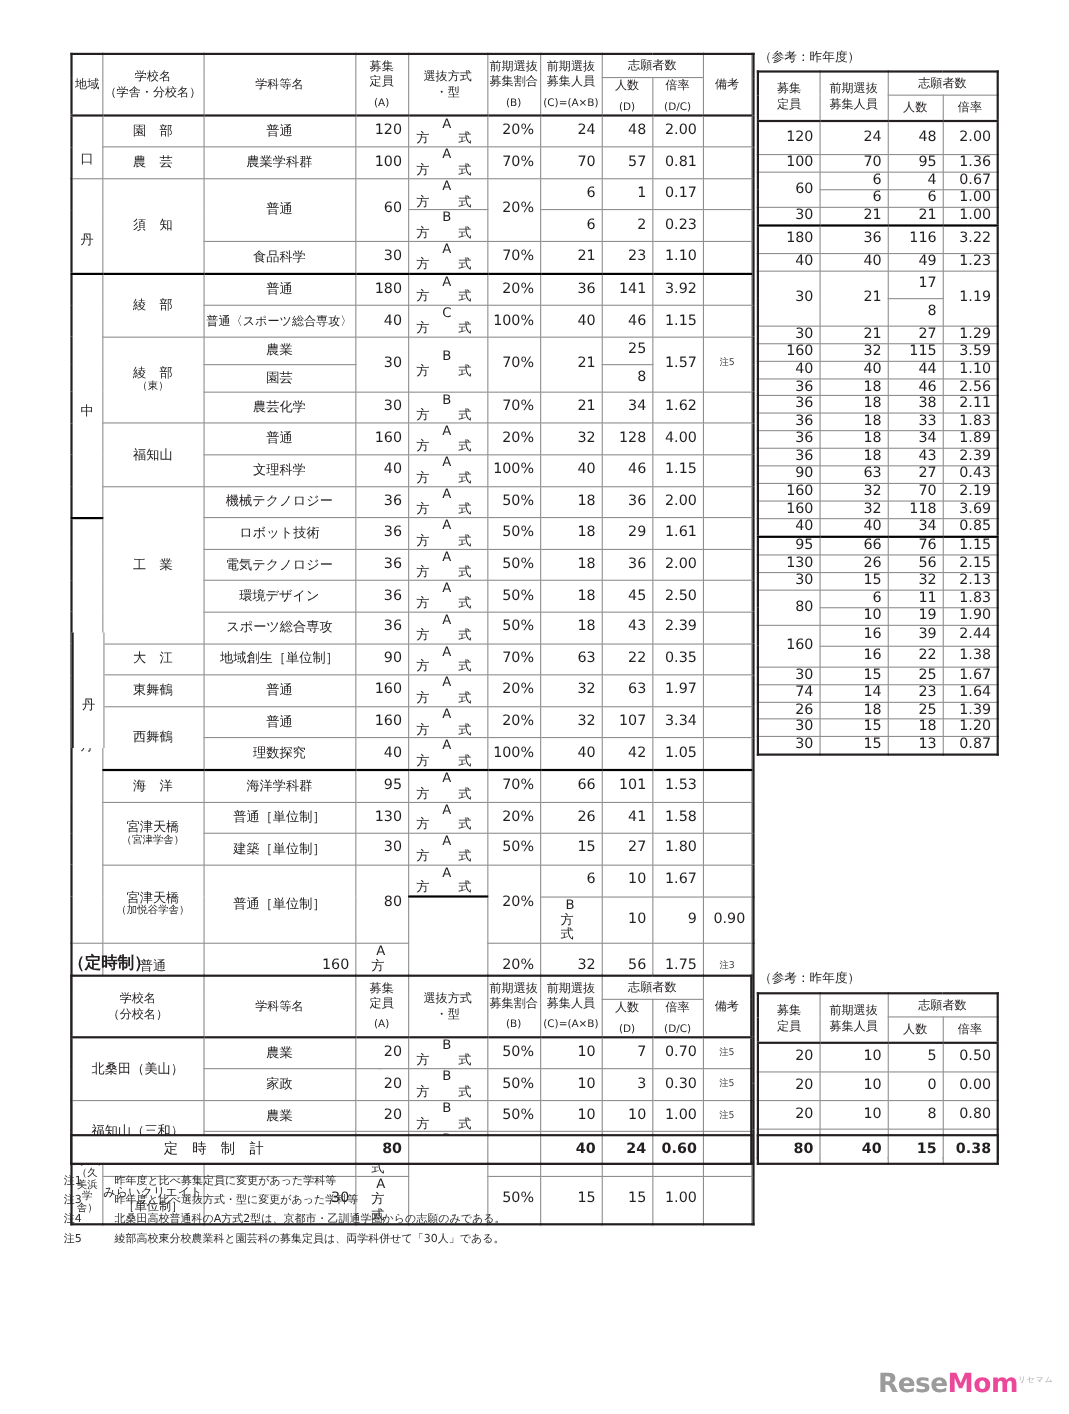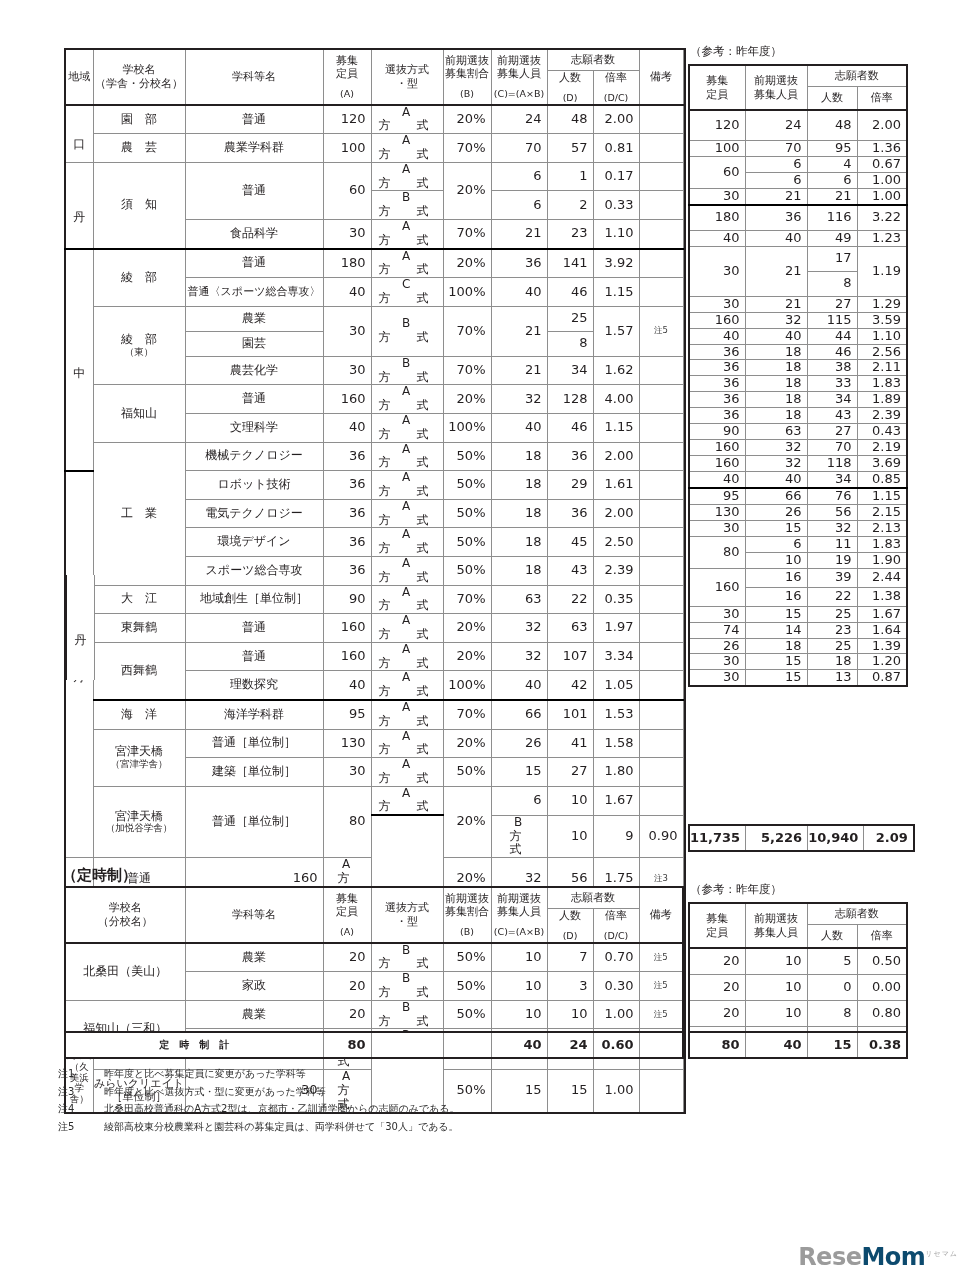--- a/index.html
+++ b/index.html
@@ -142,21 +142,21 @@
   #watermark {
     position: absolute;
     right: 14px;
     bottom: 14px;
     font-size: 24px;
     font-weight: bold;
     color: #9b9b9b;
     letter-spacing: -0.5px;
     font-family: "DejaVu Sans", "Liberation Sans", sans-serif;
   }
-  #watermark .dot { color: #0c4a6e; }
+  #watermark .dot { color: #ec4899; }
   #watermark .jp {
     font-size: 7px;
     font-weight: normal;
     letter-spacing: 1px;
     vertical-align: super;
     color: #a8a8a8;
   }
 
   .method { font-size: 12px; }
   .method .L { display:inline-block; width: 14px; text-align: left; padding-left: 4px; }
@@ -255,21 +255,21 @@
         <td class="num" rowspan="2">20%</td>
         <td class="num">6</td>
         <td class="num">1</td>
         <td class="num">0.17</td>
         <td class="tiny"></td>
       </tr>
       <tr>
         <td class="method"><span class="L">B</span><span class="R">方　式</span></td>
         <td class="num">6</td>
         <td class="num">2</td>
-        <td class="num">0.33</td>
+        <td class="num">0.23</td>
         <td class="tiny"></td>
       </tr>
       <tr>
         <td class="name">食品科学</td>
         <td class="num">30</td>
         <td class="method"><span class="L">A</span><span class="R">方　式</span></td>
         <td class="num">70%</td>
         <td class="num">21</td>
         <td class="num">23</td>
         <td class="num">1.10</td>
@@ -794,36 +794,20 @@
       <tr>
           <td class="num">30</td>
           <td class="num">15</td>
           <td class="num">13</td>
           <td class="num">0.87</td>
         </tr>
     </tbody>
   </table>
 
 
-  <table id="fulltime-total-ref-table" class="outer">
-    <colgroup>
-        <col style="width:56px">
-        <col style="width:62px">
-        <col style="width:50px">
-        <col style="width:50px">
-      </colgroup>
-    <tbody>
-      <tr>
-        <td class="num" style="height:24px;font-weight:bold">11,735</td>
-        <td class="num" style="font-weight:bold">5,226</td>
-        <td class="num" style="font-weight:bold">10,940</td>
-        <td class="num" style="font-weight:bold">2.09</td>
-      </tr>
-    </tbody>
-  </table>
 
   <div id="parttime-title">（定時制）</div>
 
   <table id="parttime-table" class="outer">
     <colgroup>
       <col style="width:120px">
         <col style="width:138px">
       <col style="width:48px">
         <col style="width:72px">
         <col style="width:48px">
@@ -978,21 +962,21 @@
         <col style="width:48px">
         <col style="width:72px">
         <col style="width:48px">
       <col style="width:56px">
         <col style="width:46px">
         <col style="width:46px">
         <col style="width:44px">
     </colgroup>
     <tbody>
       <tr>
-        <td style="height:24px;font-size:10px;font-weight:bold">定　時　制　計</td>
+        <td style="height:24px;font-size:13px;font-weight:normal">定　時　制　計</td>
         <td class="num" style="font-weight:bold">80</td>
         <td></td>
         <td></td>
         <td class="num" style="font-weight:bold">40</td>
         <td class="num" style="font-weight:bold">24</td>
         <td class="num" style="font-weight:bold">0.60</td>
         <td></td>
       </tr>
     </tbody>
   </table>

